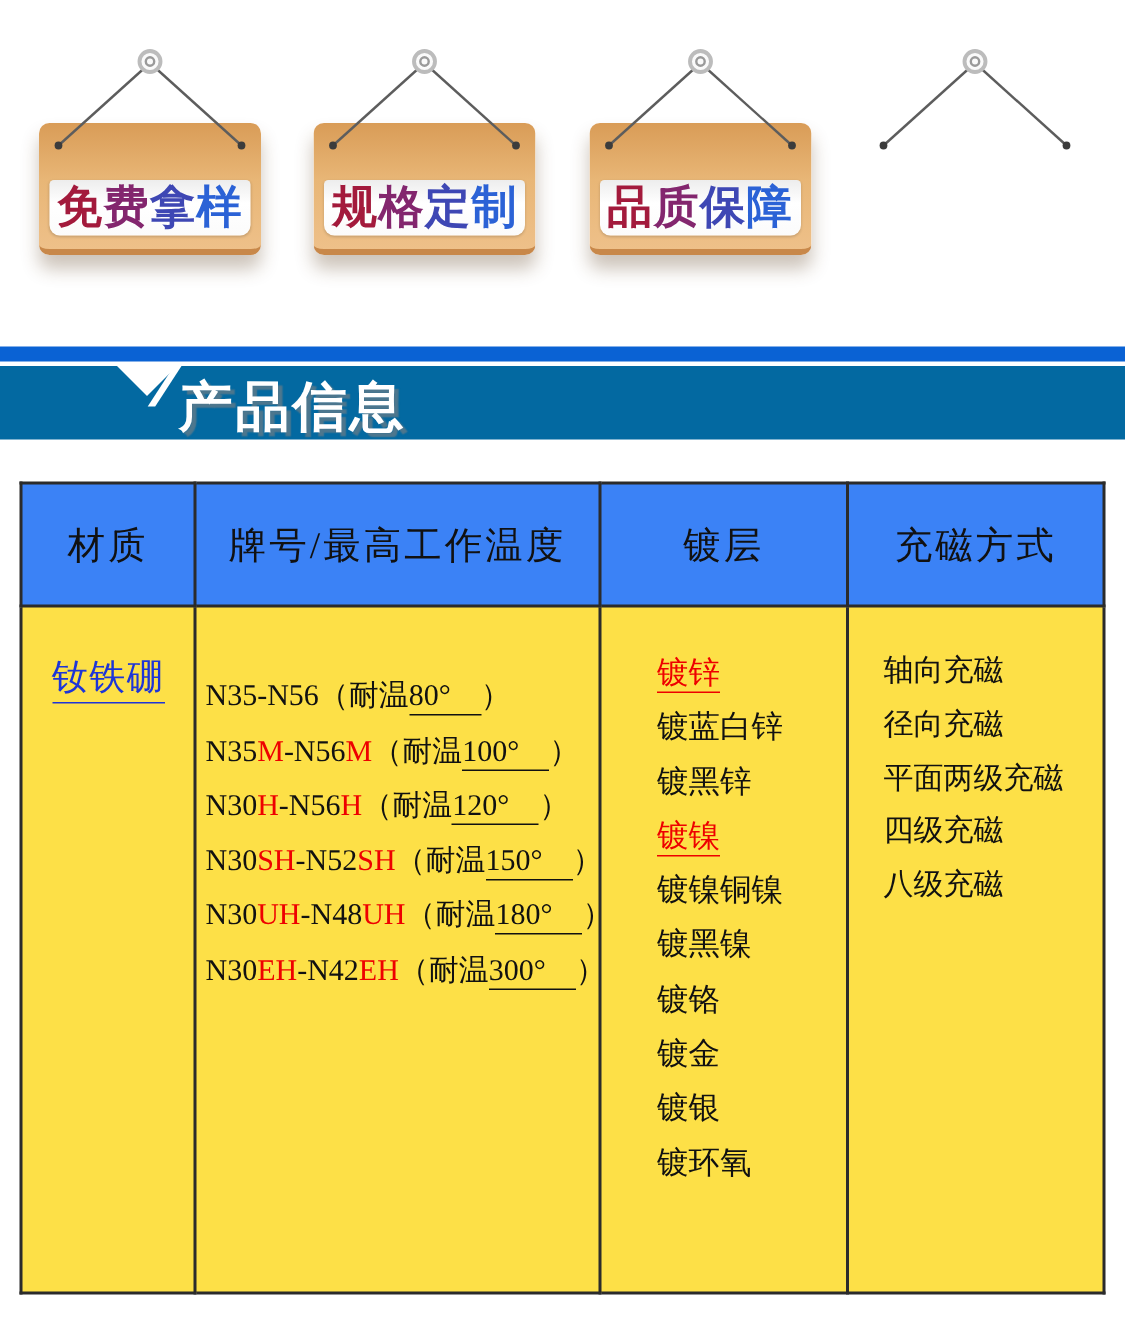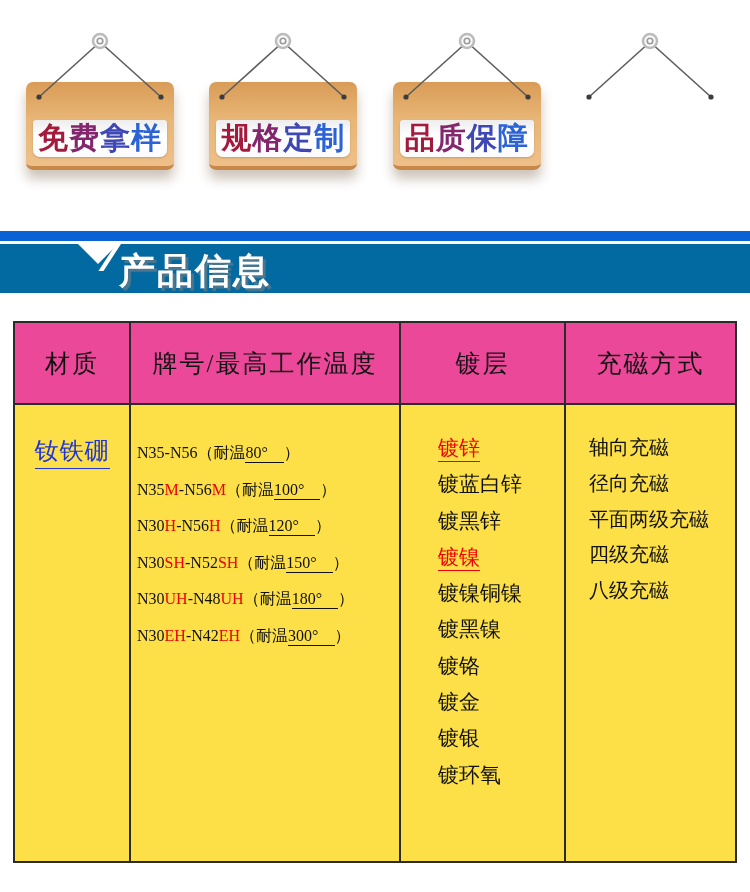--- a/index.html
+++ b/index.html
@@ -33,27 +33,27 @@
                   background:#ffffff; transform:skewX(-33deg); transform-origin:top left; }
   .banner-title { position:absolute; left:119px; top:3px; color:#ffffff; font-size:36px;
                   font-weight:bold; letter-spacing:2px;
                   text-shadow:3px 3px 1px rgba(128,128,128,0.6); white-space:nowrap; }
 
   
   .info-table { position:absolute; top:321px; left:13px; width:722px;
                 border-collapse:collapse; table-layout:fixed;
                 font-family:"Liberation Serif","DejaVu Serif",serif; color:#111; }
   .info-table th, .info-table td { border:2px solid #2b2b2b; }
-  .info-table th { background:#ec4899; height:82px; font-size:25px; font-weight:normal;
+  .info-table th { background:#3b82f6; height:82px; font-size:25px; font-weight:normal;
                    letter-spacing:2px; text-align:center; }
   .info-table td { background:#fde047; vertical-align:top; height:458px; }
   .cell-material { text-align:center; padding-top:30px; }
   .material-link { display:inline-block; color:#1d35d8; font-size:24px; letter-spacing:1px;
                    border-bottom:1px solid #1d35d8; padding-bottom:1px; }
-  .cell-grades   { padding:30px 0 0 6px;  font-size:16px;margin-top:10px; }
+  .cell-grades   { padding:41px 0 0 6px;  font-size:20px;margin-top:10px; }
   .cell-grades .cell-line   { line-height:36.5px; white-space:nowrap; }
   .cell-coatings { padding:25px 0 0 37px; font-size:21px; }
   .cell-coatings .cell-line { line-height:36.3px; }
   .cell-magnet   { padding:25px 12px 0 23px; font-size:20px; }
   .cell-magnet .cell-line   { line-height:35.8px; }
   .red { color:#ee0000; }
   .ul  { border-bottom:1px solid currentColor; padding-bottom:1px; }
 </style>
 </head>
 <body>

